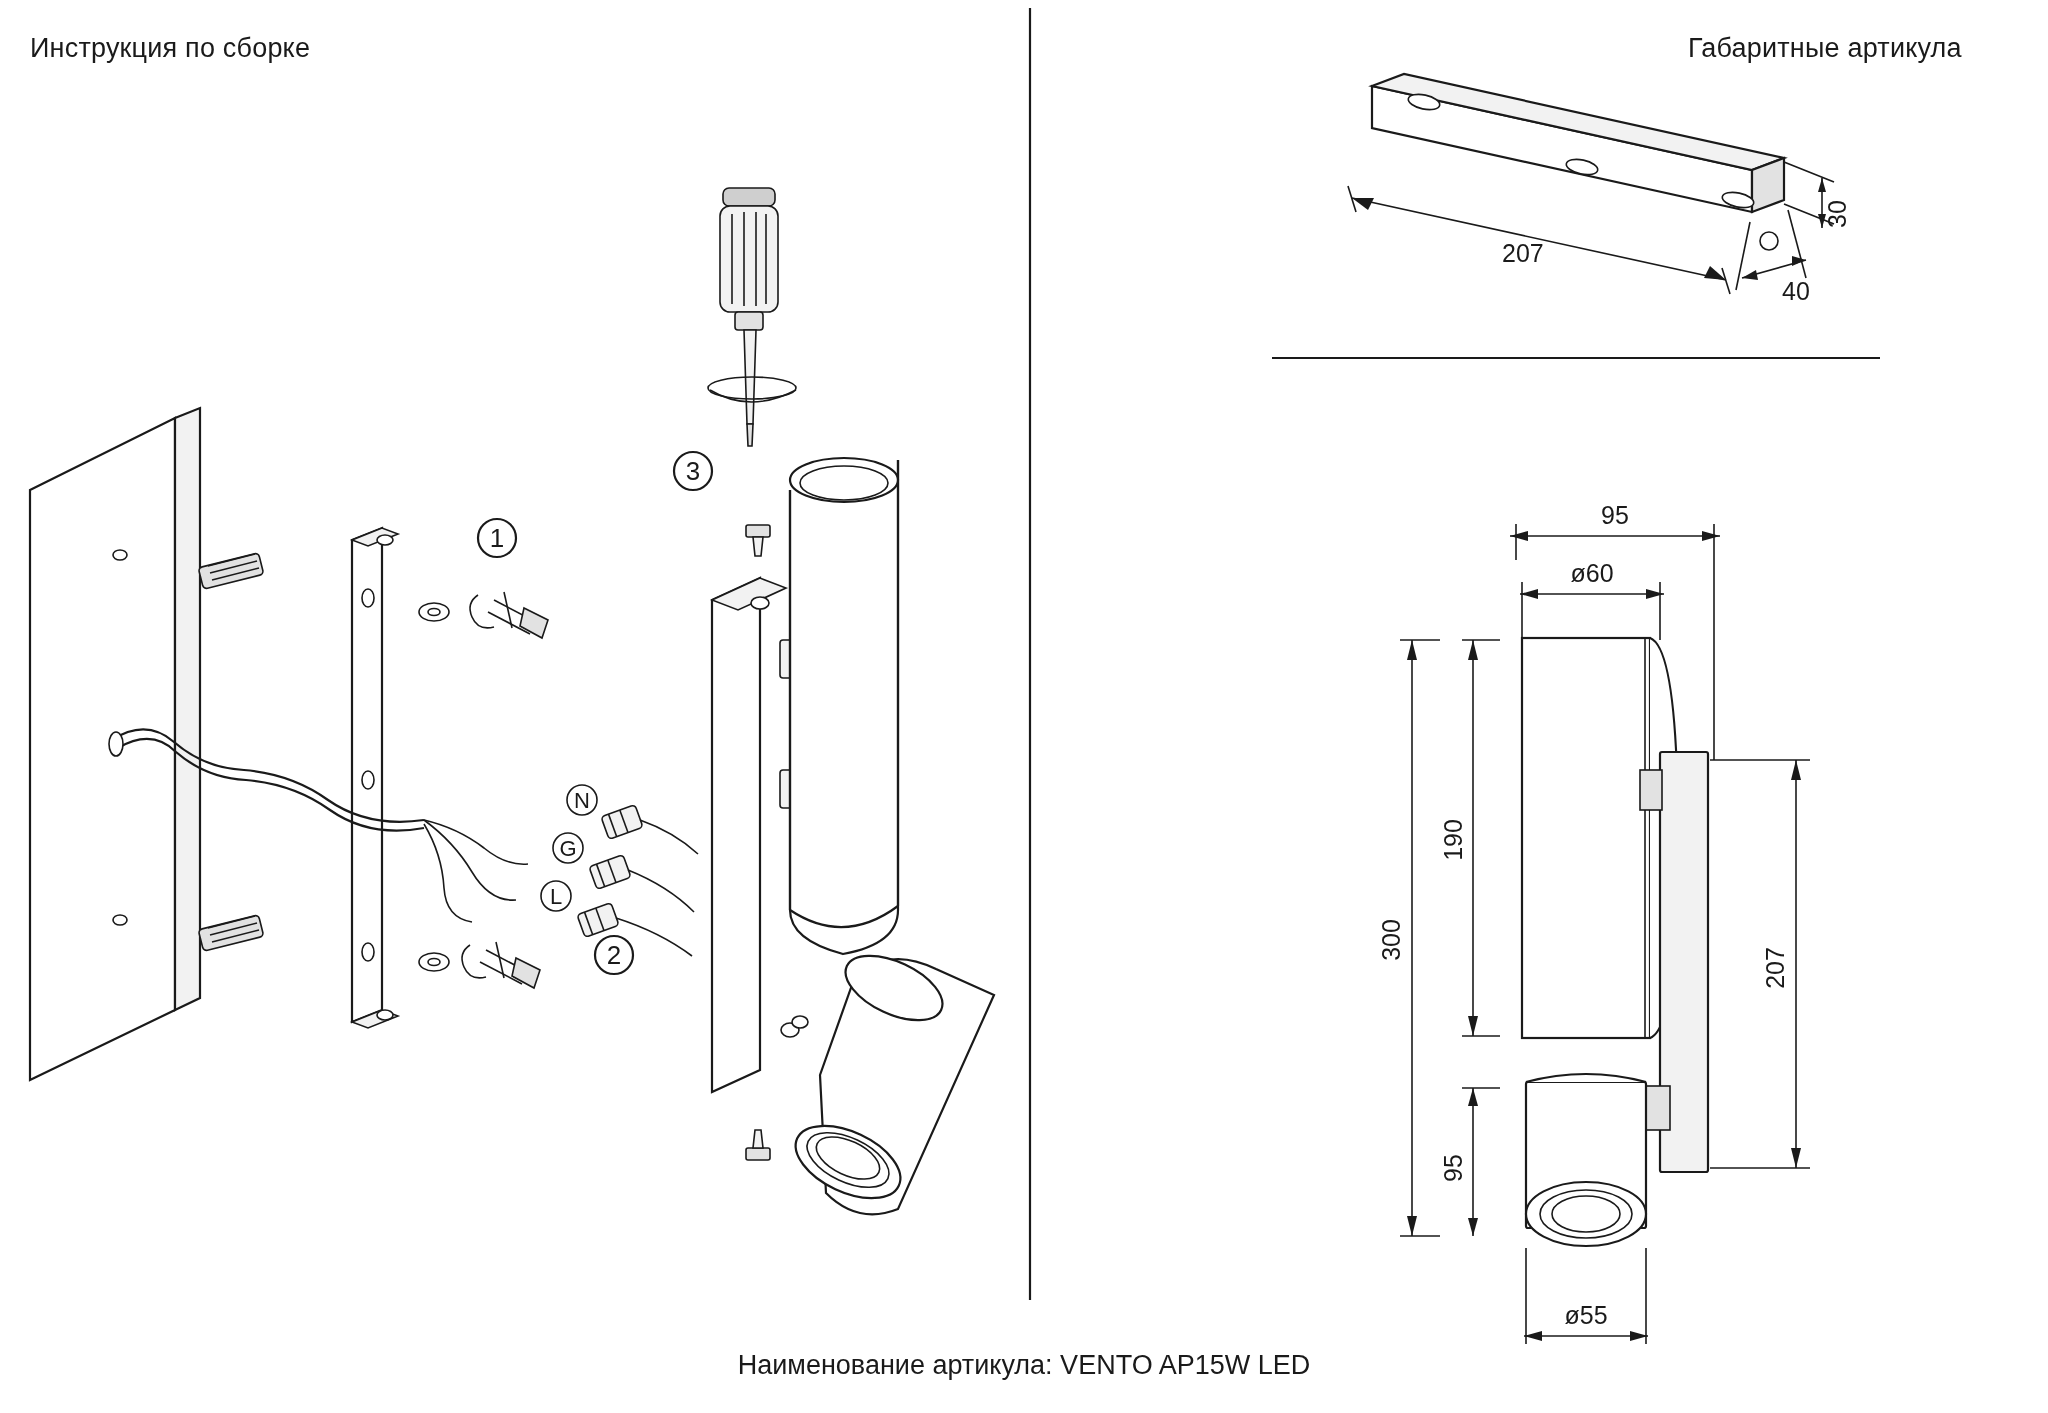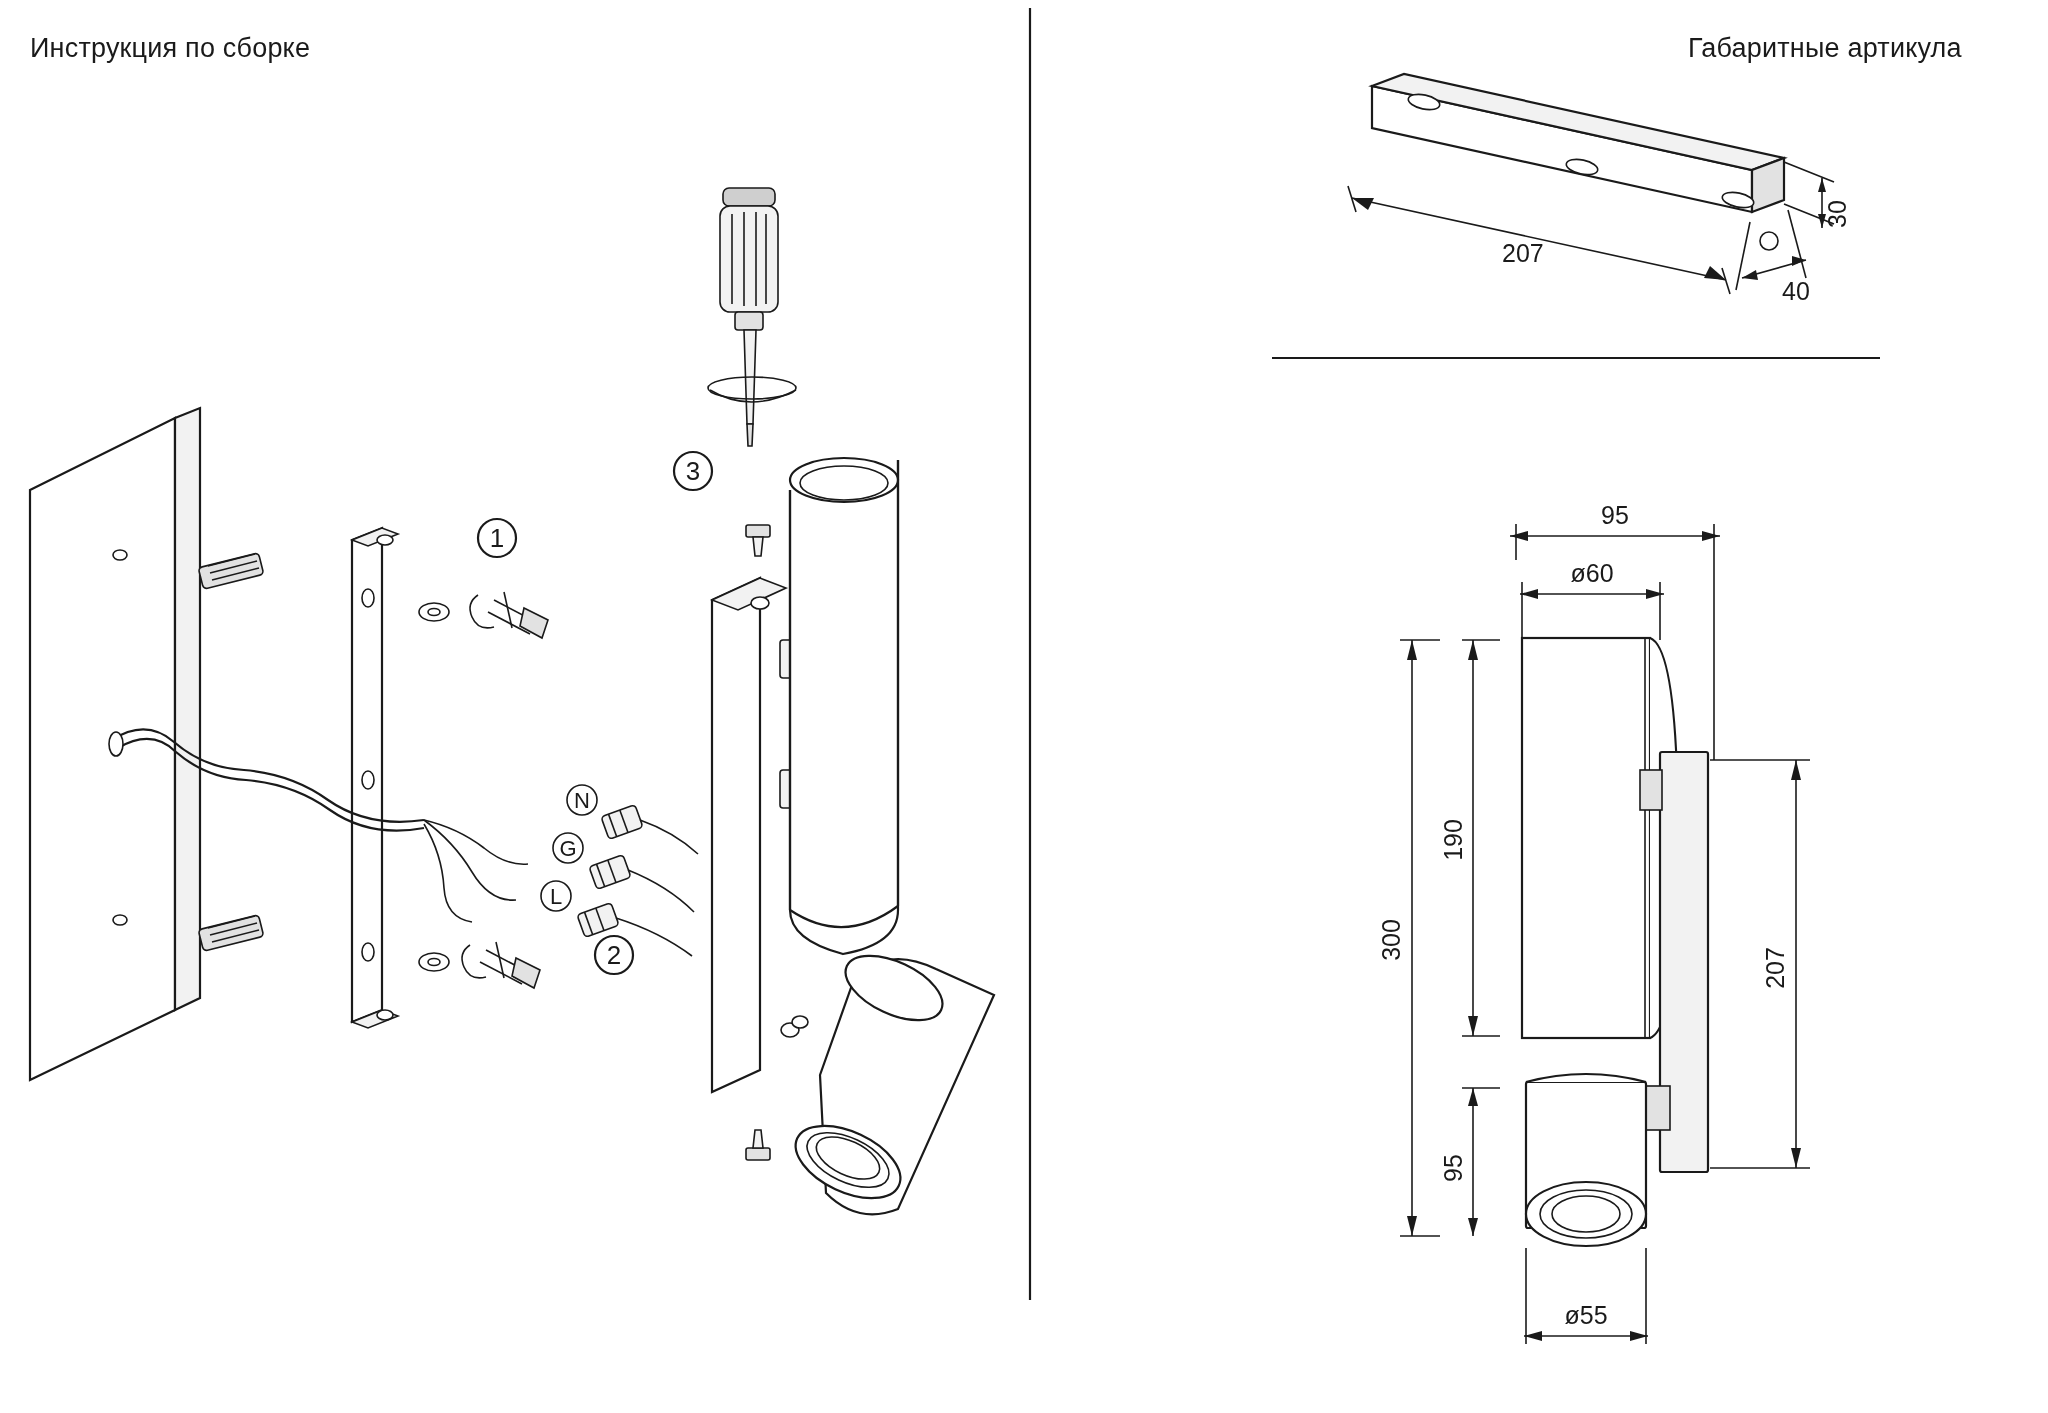--- a/index.html
+++ b/index.html
@@ -76,20 +76,21 @@
     text-anchor: middle;
   }
 </style>
 </head>
 <body>
 
 <div class="page">
 
   <div class="title-left">Инструкция по сборке</div>
   <div class="title-right">Габаритные артикула</div>
+  <div class="footer">Наименование артикула: VENTO AP15W LED</div>
 
   <svg class="layer" viewBox="0 0 2048 1413">
 
     <line class="ln med" x1="1030" y1="8" x2="1030" y2="1300"></line>
     <line class="ln med" x1="1272" y1="358" x2="1880" y2="358"></line>
 
     <g>
       <polygon class="ln med fillw" points="30,490 175,418 175,1010 30,1080"></polygon>
       <polygon class="ln med fill-lt" points="175,418 200,408 200,998 175,1010"></polygon>
       <ellipse class="ln thin fillw" cx="120" cy="555" rx="7" ry="5"></ellipse>

